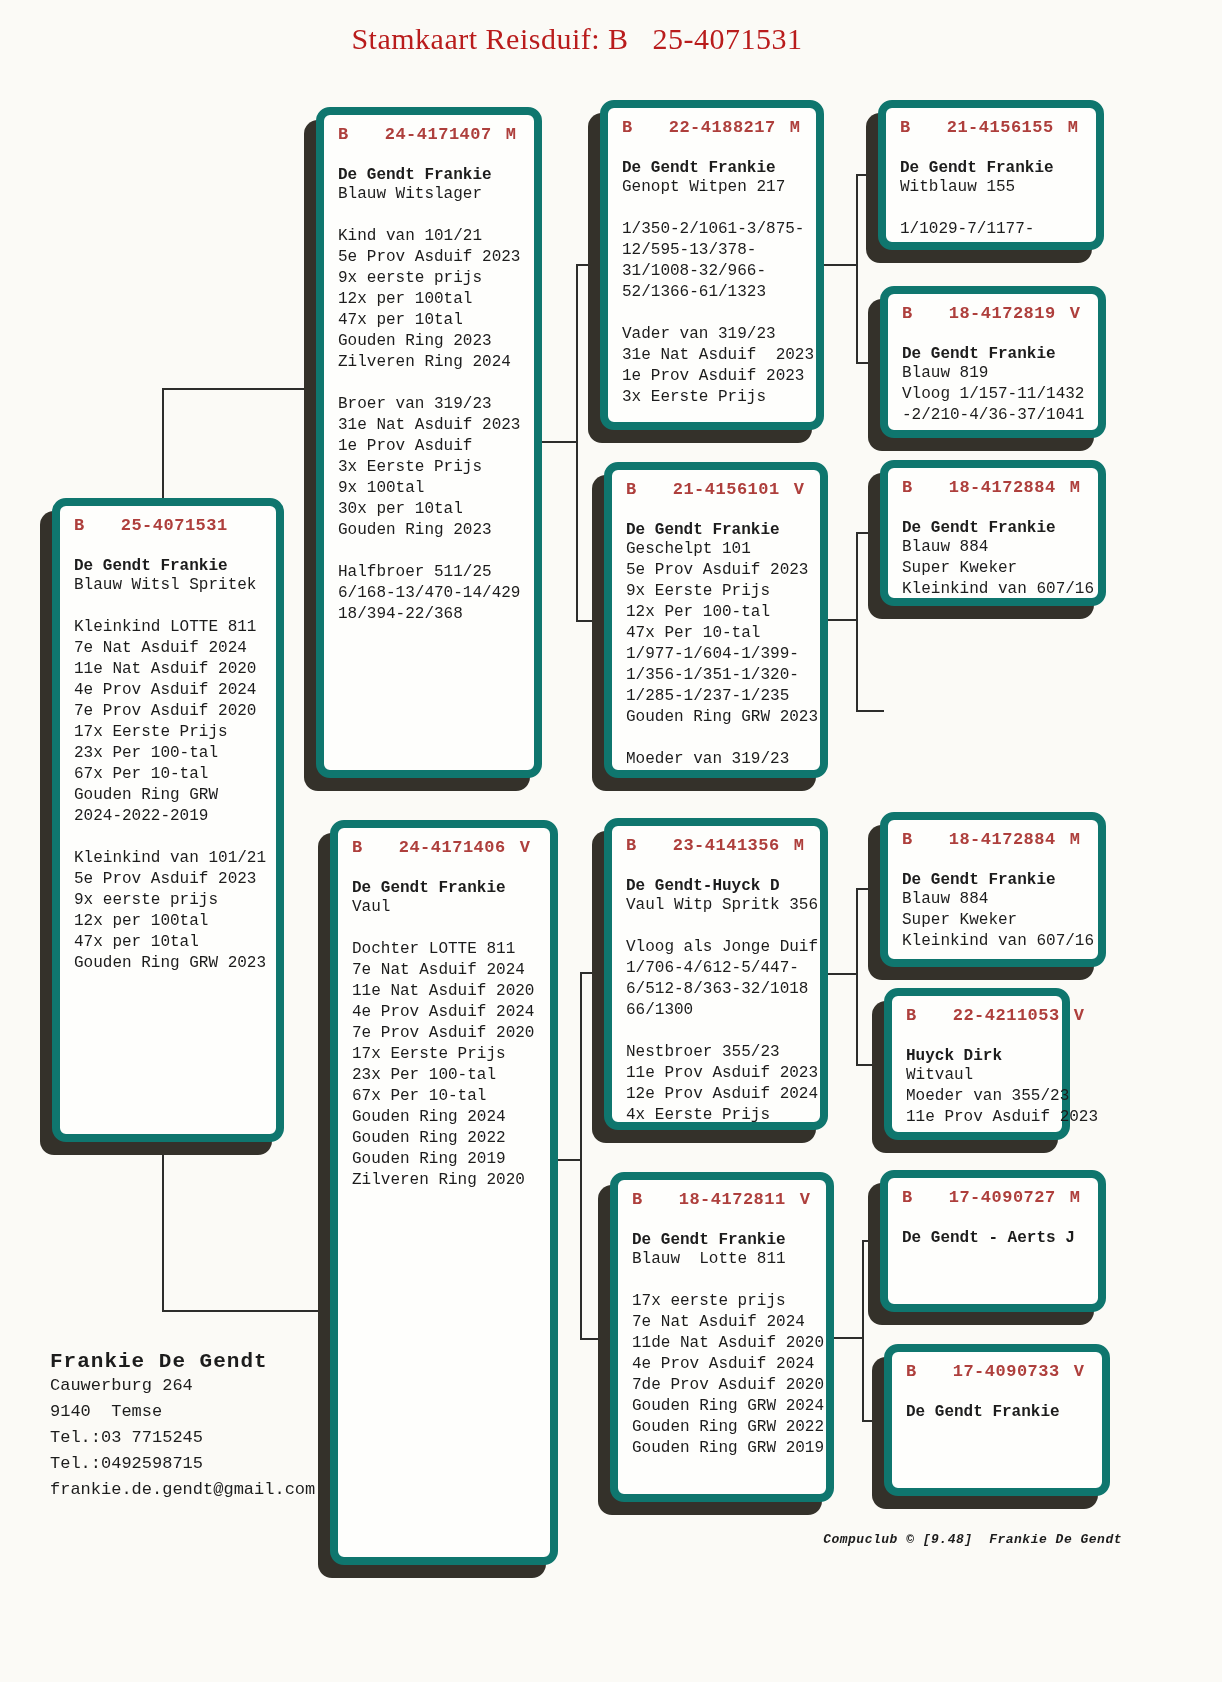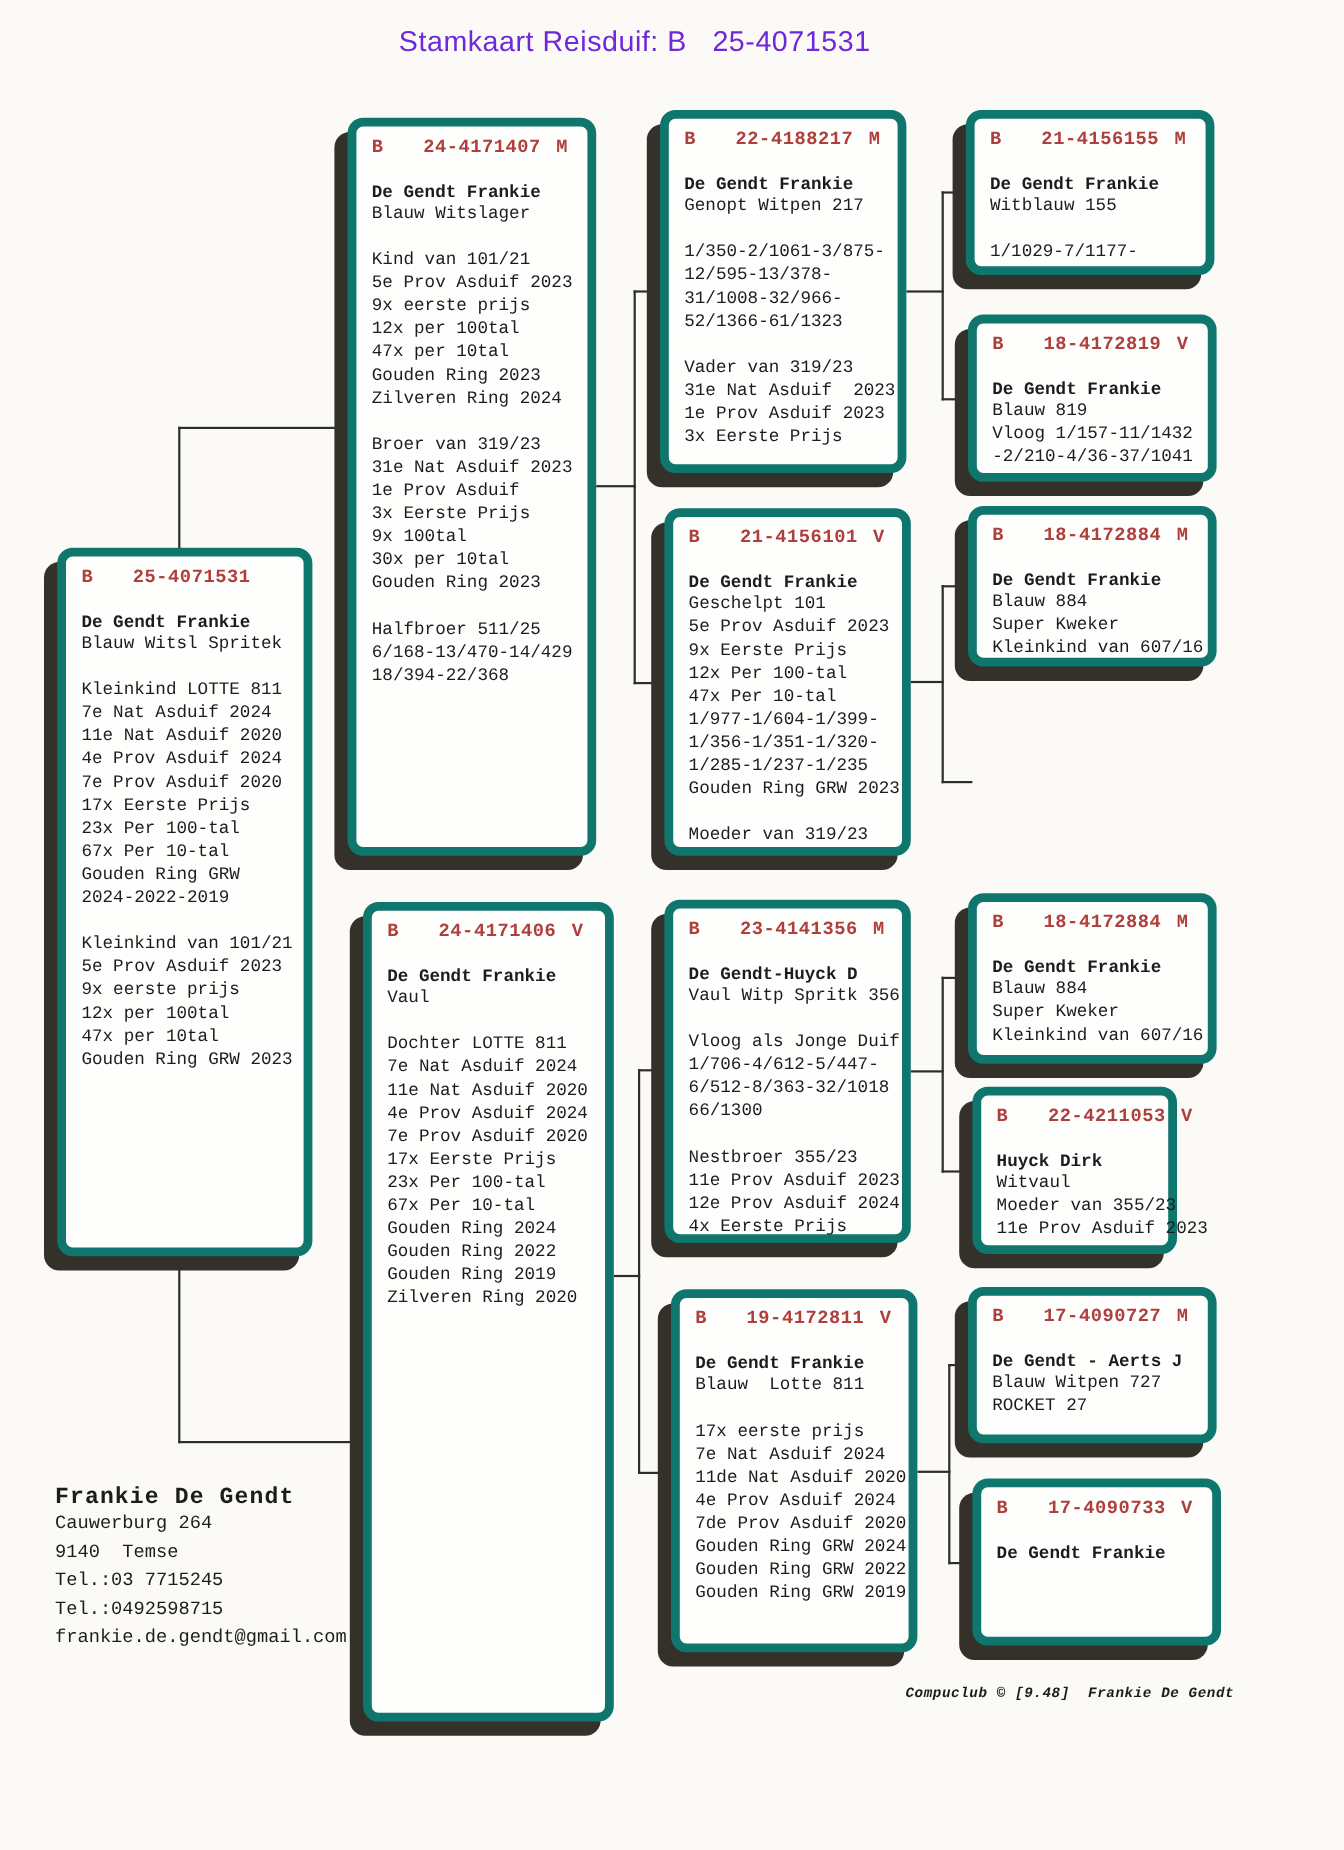--- a/index.html
+++ b/index.html
@@ -6,22 +6,22 @@
   .page{
     position:relative;
     width:1222px;height:1682px;
     background:#fbfaf6;
     font-family:"Liberation Mono","DejaVu Sans Mono",monospace;
     color:#1c1c1c;
     overflow:hidden;
   }
   .title{
     position:absolute;left:577px;top:22px;transform:translateX(-50%);
-    font-family:Liberation Sans, sans-serif;
-    font-size:26px;color:#6d28d9;white-space:pre;letter-spacing:0.5px;
+    font-family:Liberation Serif, serif;
+    font-size:30px;color:#b91c1c;white-space:pre;letter-spacing:0.5px;
   }
   .box{
     position:absolute;background:#fefefc;
     border:8px solid #0f766e;border-radius:14px;
     box-shadow:-12px 13px 0 0 #34312a;
     padding:10px 0 0 14px;box-sizing:border-box;
   }
   .hdr{font-size:17px;font-weight:bold;color:#ae3f3c;white-space:pre;letter-spacing:0.5px;}
   .hdr .c{margin-right:36px;}
   .hdr .s{margin-left:14px;}
@@ -189,21 +189,21 @@
 6/512-8/363-32/1018
 66/1300
 
 Nestbroer 355/23
 11e Prov Asduif 2023
 12e Prov Asduif 2024
 4x Eerste Prijs</pre>
   </div>
 
   <div class="box" style="left:610px;top:1172px;width:224px;height:330px">
-    <div class="hdr"><span class="c">B</span><span class="r">19-4172811</span><span class="s">V</span></div>
+    <div class="hdr"><span class="c">B</span><span class="r">18-4172811</span><span class="s">V</span></div>
     <div class="owner">De Gendt Frankie</div>
     <pre class="body">Blauw  Lotte 811
 
 17x eerste prijs
 7e Nat Asduif 2024
 11de Nat Asduif 2020
 4e Prov Asduif 2024
 7de Prov Asduif 2020
 Gouden Ring GRW 2024
 Gouden Ring GRW 2022
@@ -247,22 +247,20 @@
     <div class="hdr"><span class="c">B</span><span class="r">22-4211053</span><span class="s">V</span></div>
     <div class="owner">Huyck Dirk</div>
     <pre class="body">Witvaul
 Moeder van 355/23
 11e Prov Asduif 2023</pre>
   </div>
 
   <div class="box" style="left:880px;top:1170px;width:226px;height:142px">
     <div class="hdr"><span class="c">B</span><span class="r">17-4090727</span><span class="s">M</span></div>
     <div class="owner">De Gendt - Aerts J</div>
-    <pre class="body">Blauw Witpen 727
-ROCKET 27</pre>
   </div>
 
   <div class="box" style="left:884px;top:1344px;width:226px;height:152px">
     <div class="hdr"><span class="c">B</span><span class="r">17-4090733</span><span class="s">V</span></div>
     <div class="owner">De Gendt Frankie</div>
   </div>
 
   <div class="contact">
     <div class="nm">Frankie De Gendt</div>
     <div class="ln">Cauwerburg 264</div>

